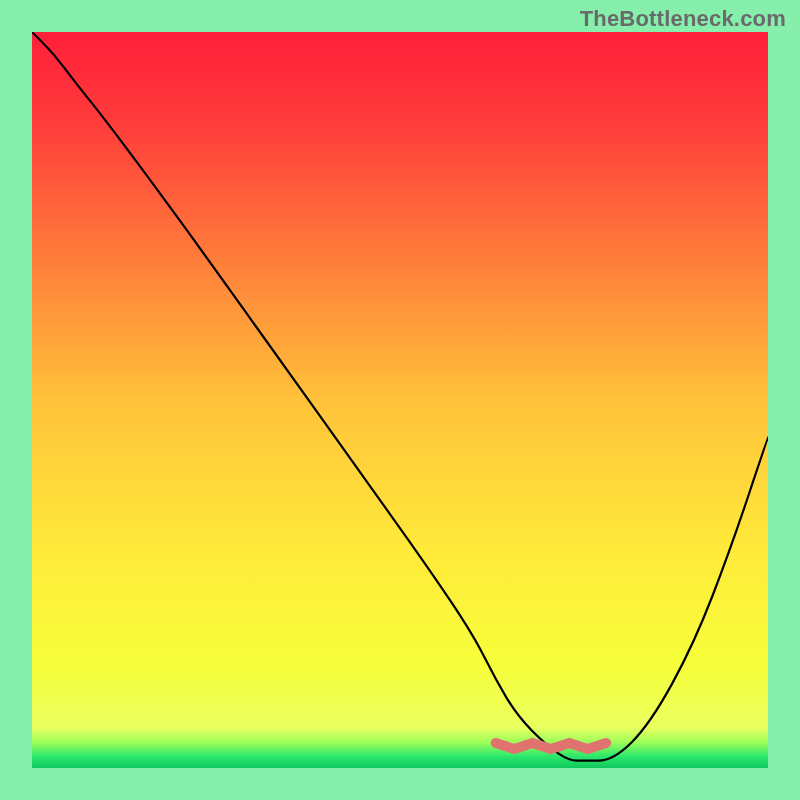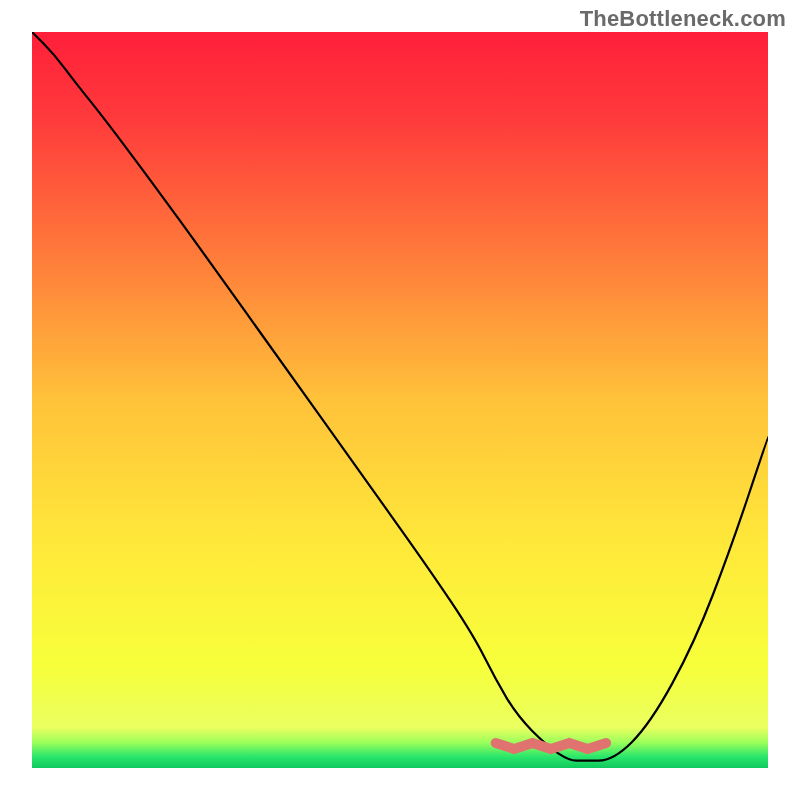--- a/index.html
+++ b/index.html
@@ -7,21 +7,21 @@
     padding: 0;
     width: 800px;
     height: 800px;
     background: #000;
     overflow: hidden;
   }
   .frame {
     position: relative;
     width: 800px;
     height: 800px;
-    background: #ffffff;
+    background: #86efac;
   }
   .watermark {
     position: absolute;
     top: 6px;
     right: 14px;
     font-family: Arial, Helvetica, sans-serif;
     font-size: 22px;
     font-weight: 600;
     color: #6a6a6a;
     letter-spacing: 0.2px;

